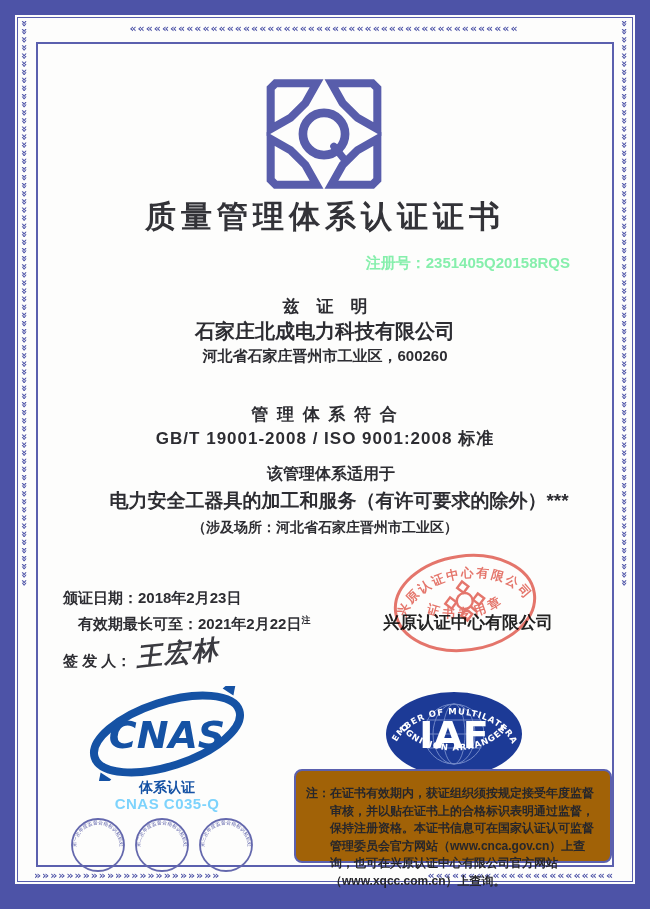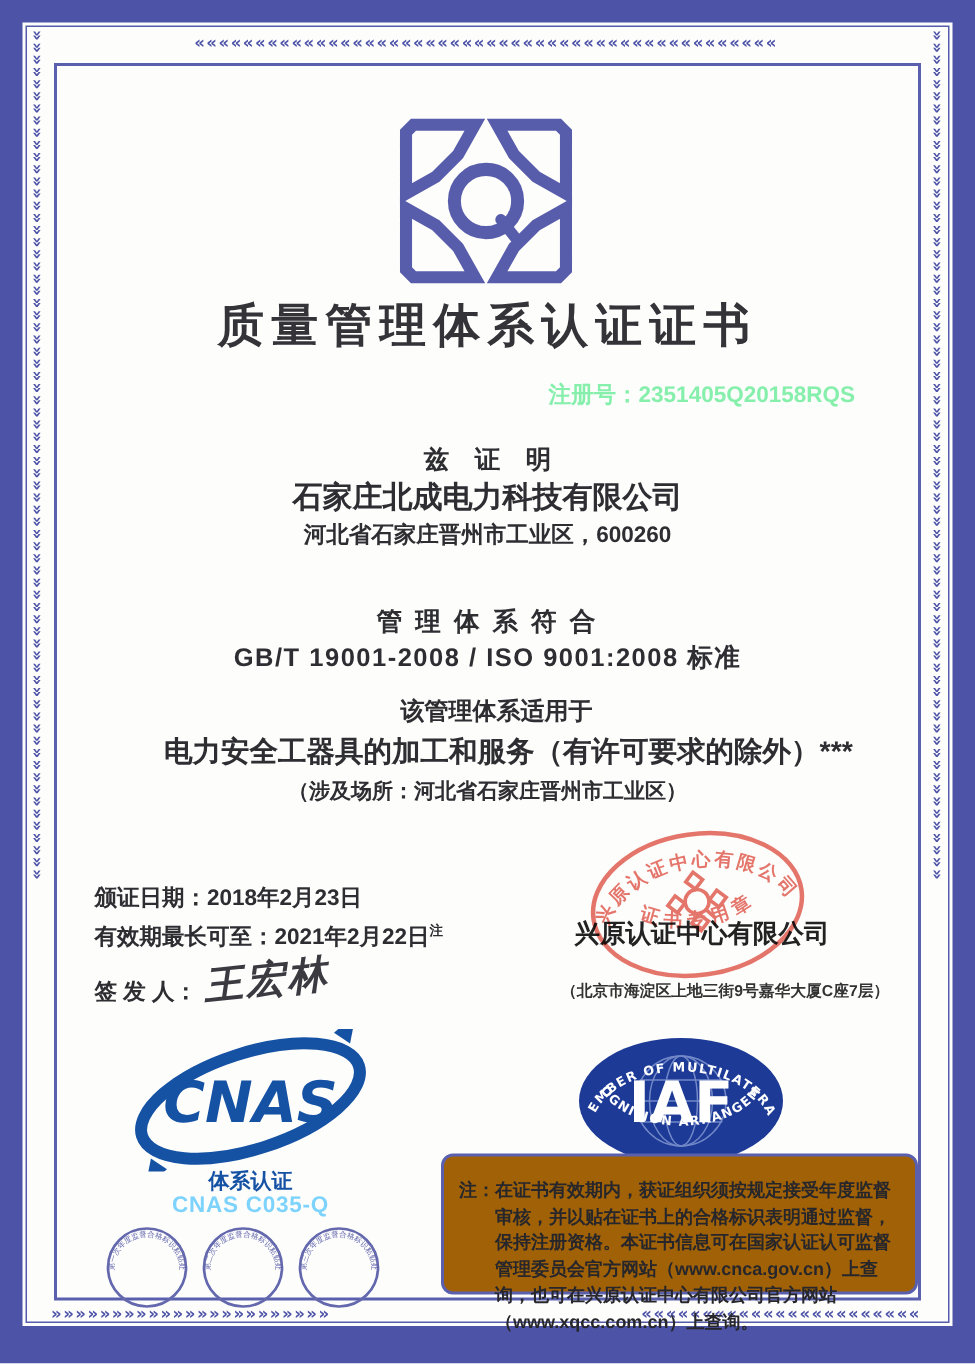--- a/index.html
+++ b/index.html
@@ -23,21 +23,21 @@
   .certify-h { top:295px; font-size:17px; font-weight:600; }
   .company { top:318px; font-size:20px; font-weight:800; }
   .caddr { top:347px; font-size:15px; font-weight:600; }
   .orgcode { top:372px; font-size:15px; font-weight:600; }
   .mgmt-h { top:403px; font-size:17px; font-weight:600; letter-spacing:2px; }
   .standard { top:427px; font-size:17px; font-weight:700; letter-spacing:1px; }
   .scope-h { top:464px; font-size:16px; font-weight:600;margin-left:12px; }
   .scope { top:488px; font-size:19px; font-weight:800;padding-left:28px; }
   .sites { top:519px; font-size:14px; font-weight:700; }
   .issue { left:63px; top:589px; font-size:15px; font-weight:600; }
-  .expiry { left:63px; top:614px; font-size:15px; font-weight:600; }
+  .expiry { left:78px; top:614px; font-size:15px; font-weight:600; }
   .expiry sup { font-size:9px; font-weight:700; }
   .signerline { left:63px; top:640px; font-size:15px; font-weight:600; }
   .signature { display:inline-block; font-size:26px; font-weight:800; font-style:italic; color:#3a3a40; transform:rotate(-6deg) translateY(-4px); letter-spacing:2px; }
   .issuer-name { left:383px; top:611px; font-size:17px; font-weight:800; color:#222; }
   .issuer-addr { left:374px; top:654px; font-size:10.5px; font-weight:600; color:#333; }
   .seal { left:390px; top:550px; opacity:.84; mix-blend-mode:multiply; }
   .cnas-svg { left:82px; top:686px; }
   .cnas-t1 { left:82px; width:170px; top:779px; text-align:center; font-size:14px; font-weight:800; color:#1552a4; }
   .cnas-t2 { left:82px; width:170px; top:795px; text-align:center; font-size:15px; font-weight:800; color:#7dd3fc; letter-spacing:.5px; }
   .iaf-svg { left:384px; top:690px; }
@@ -87,21 +87,20 @@
   <div class="abs ctr sites t">（涉及场所：河北省石家庄晋州市工业区）</div>
 
   <div class="abs issue t">颁证日期：2018年2月23日</div>
   <div class="abs expiry t"><span>有效期最长可至：2021年2月22日</span><sup>注</sup></div>
   <div class="abs signerline t">
     <span>签 发 人：</span>
     <span class="signature">王宏林</span>
   </div>
 
   <div class="abs issuer-name">兴原认证中心有限公司</div>
-  <div class="abs issuer-addr">（北京市海淀区上地三街9号嘉华大厦C座7层）</div>
 
   <svg class="abs seal" width="150" height="106" viewBox="0 0 150 106">
     <defs>
       <path id="sealTop" d="M 13 62 A 63 42 0 0 1 137 62" fill="none"></path>
       <path id="sealBot" d="M 22 42 A 55 34 0 0 0 128 42" fill="none"></path>
     </defs>
     <g transform="rotate(-8 75 53)">
       <ellipse cx="75" cy="53" rx="70" ry="47" fill="none" stroke="#e25c50" stroke-width="3"></ellipse>
       <text font-size="12.5" font-weight="700" fill="#e25c50" letter-spacing="2" font-family="DejaVu Sans, sans-serif">
         <textPath href="#sealTop" startOffset="50%" text-anchor="middle">兴原认证中心有限公司</textPath>

